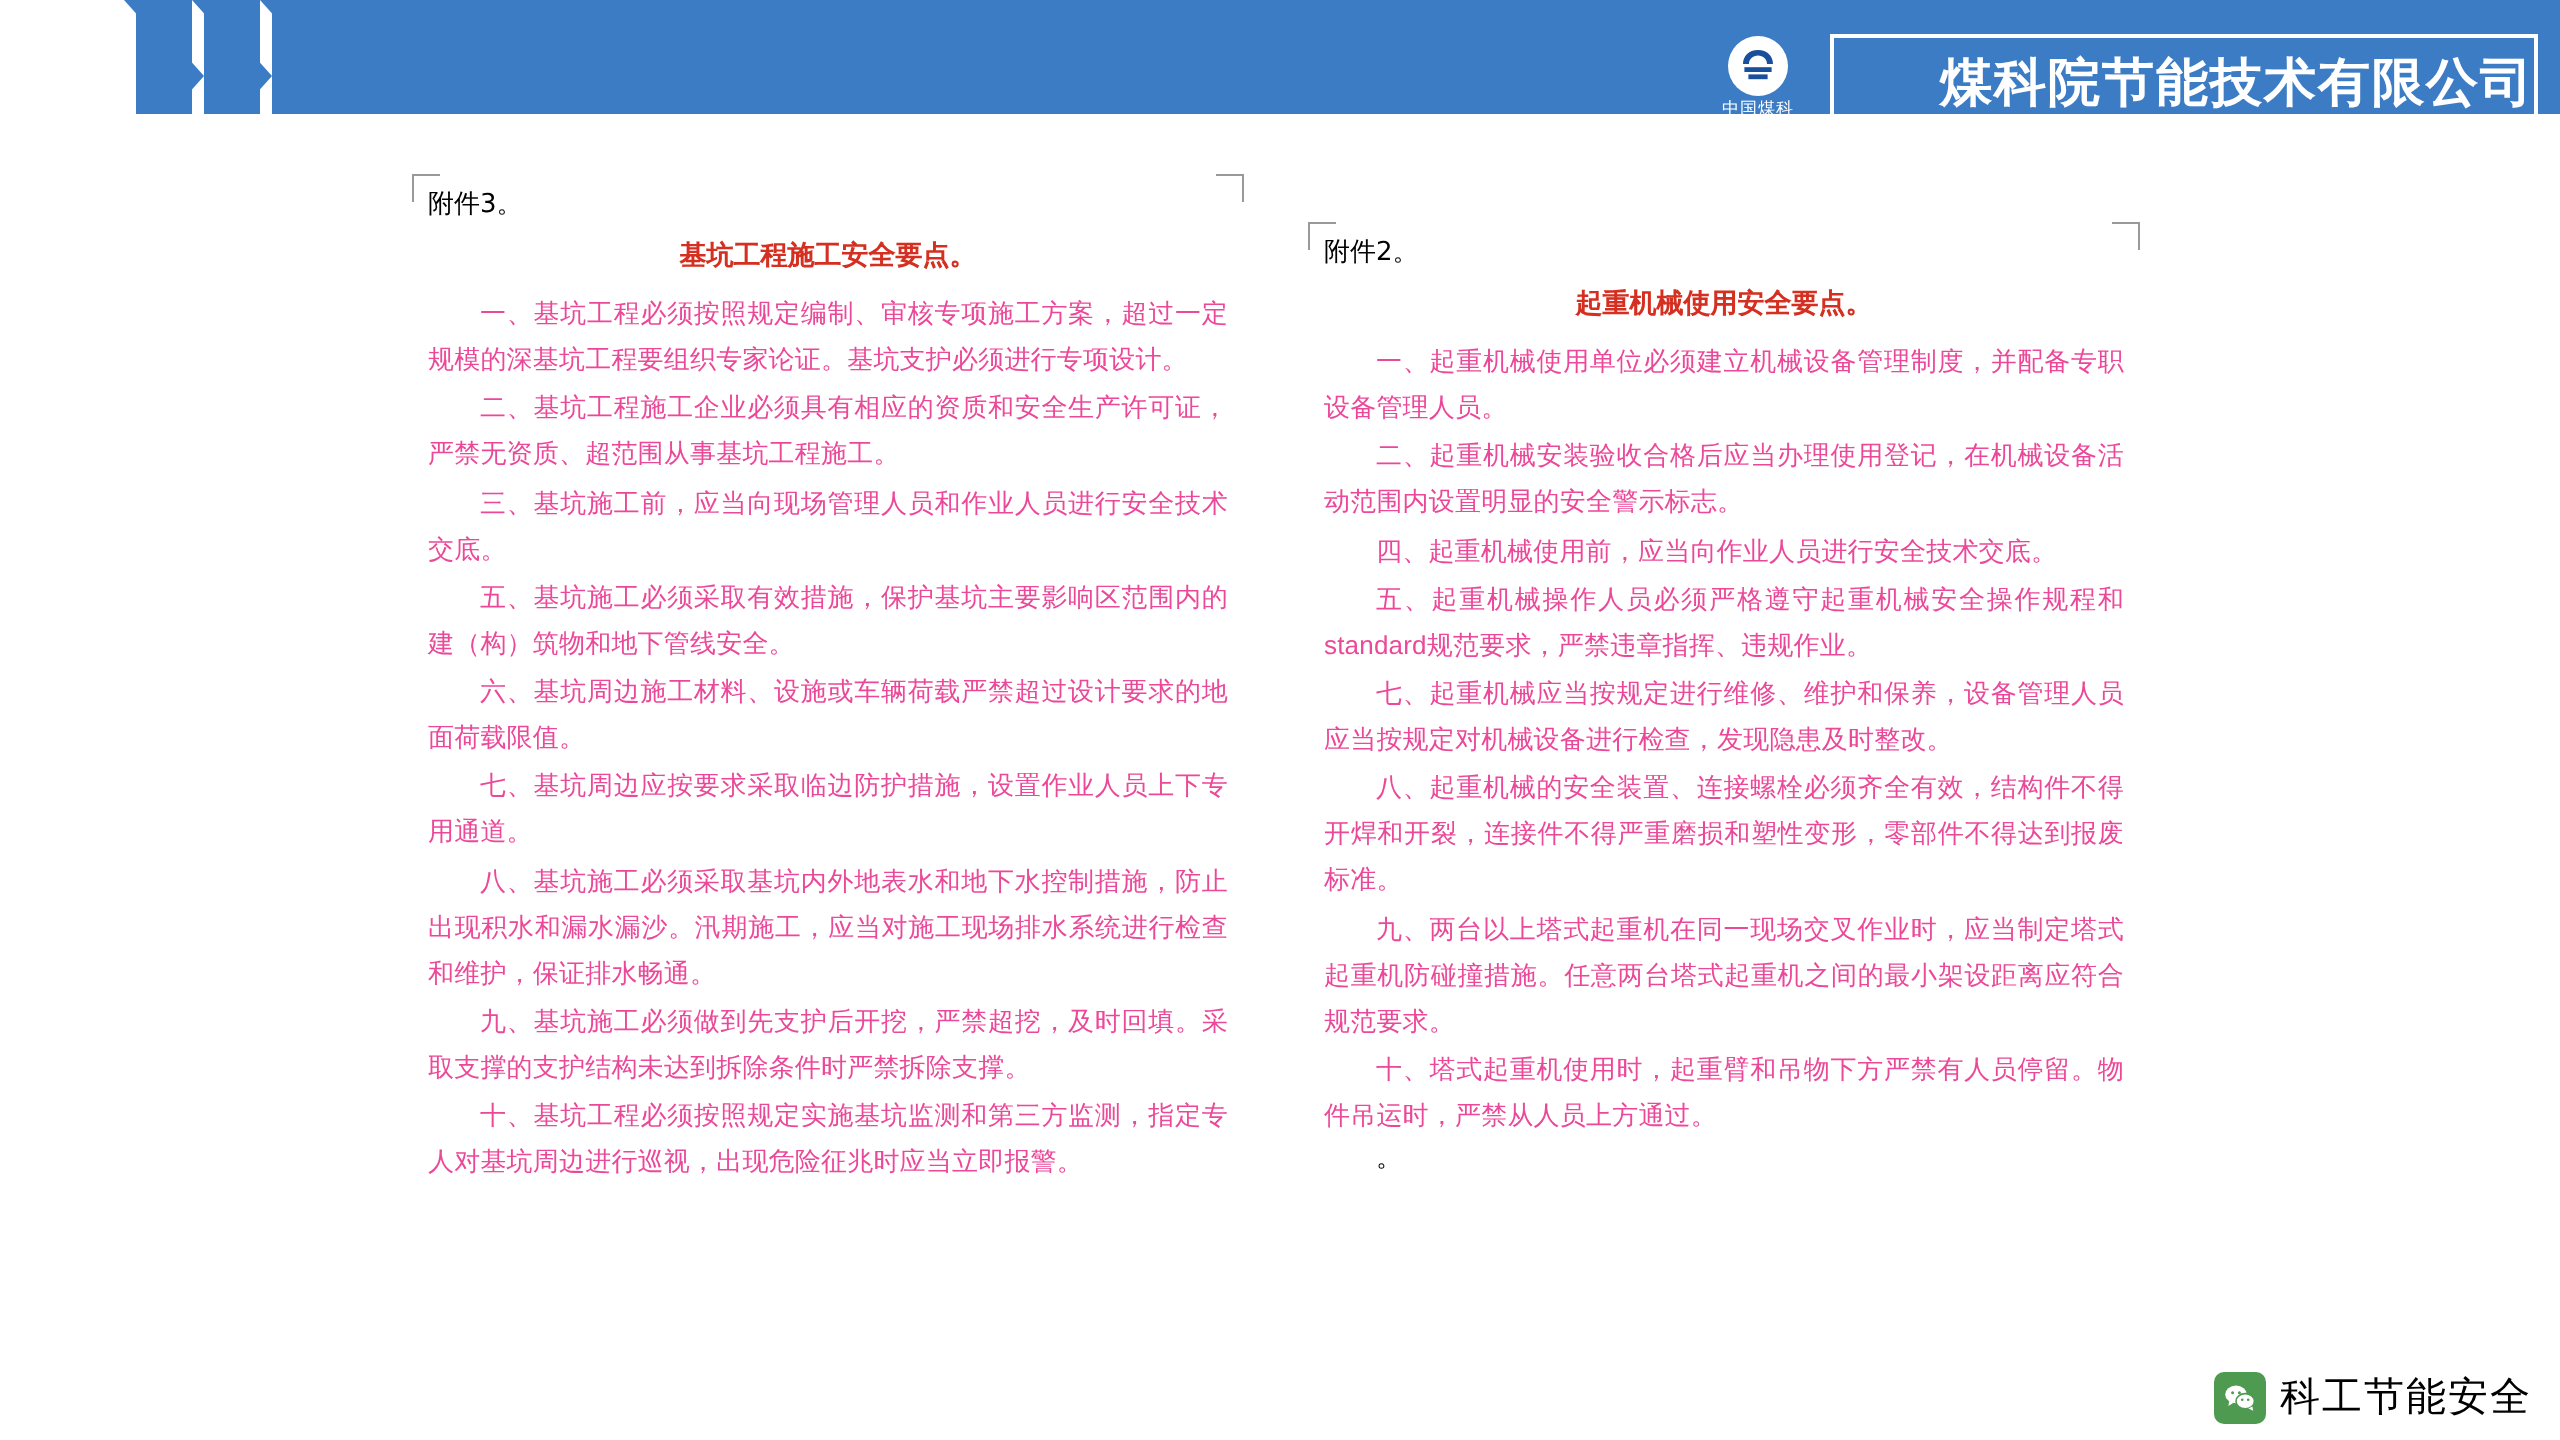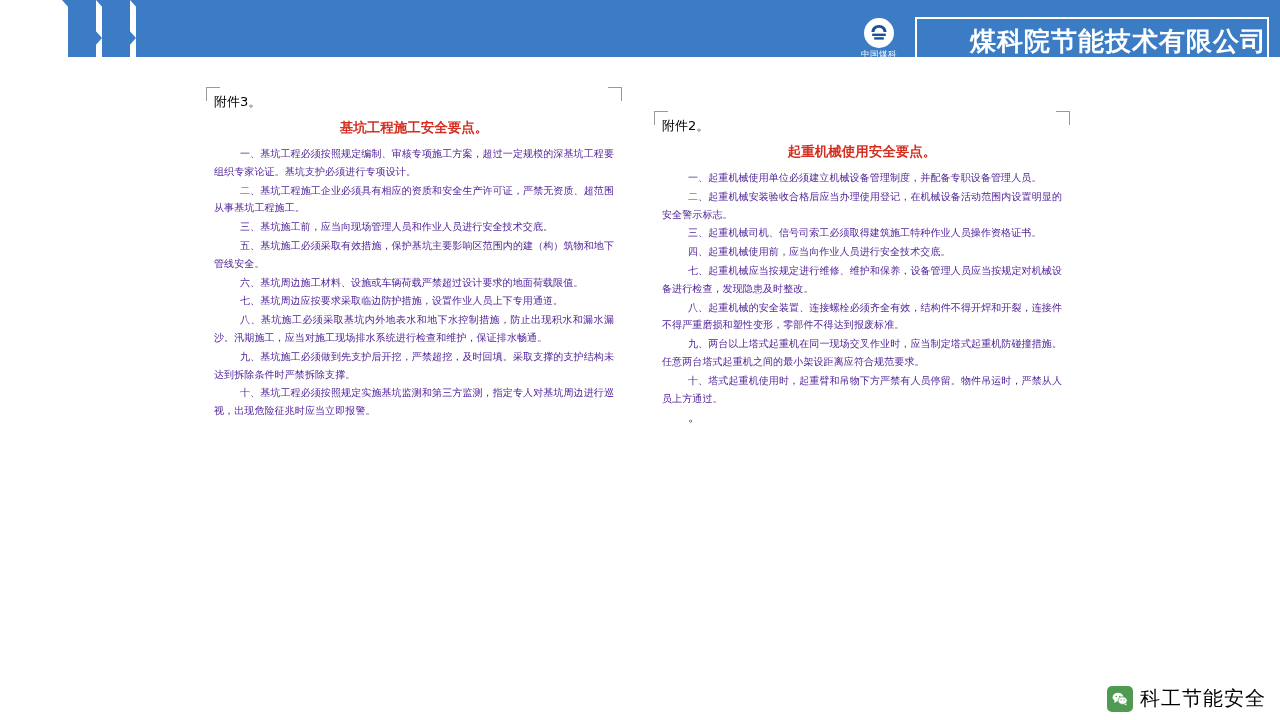--- a/index.html
+++ b/index.html
@@ -148,22 +148,22 @@
   .doc-title {
     text-align: center;
     color: #d42f20;
     font-weight: bold;
     font-size: 13.5px;
     font-family: "DejaVu Sans", sans-serif;
     margin: 2px 0 8px 0;
   }
   .para {
     font-family: Liberation Sans, sans-serif;
-    font-size: 10px;
-    color: #4c1d95;
+    font-size: 13px;
+    color: #ec4899;
     line-height: 1.78;
     text-indent: 26px;
     text-align: justify;
     margin: 0 0 1px 0;
     letter-spacing: 0.1px;
   }
   .trailing-mark {
     font-family: "DejaVu Sans", sans-serif;
     font-size: 13px;
     color: #000;
@@ -247,22 +247,22 @@
   </div>
 
   <div class="page right">
     <div class="crop tl" style="left:16px; top:34px;"></div>
     <div class="crop tr" style="right:16px; top:34px;"></div>
     <div class="page-inner" style="top:40px;">
       <div class="attach-label">附件2。</div>
       <div class="doc-title">起重机械使用安全要点。</div>
       <p class="para">一、起重机械使用单位必须建立机械设备管理制度，并配备专职设备管理人员。</p>
       <p class="para">二、起重机械安装验收合格后应当办理使用登记，在机械设备活动范围内设置明显的安全警示标志。</p>
-      <p class="para">三、起重机械司机、信号司索工必须取得建筑施工特种作业人员操作资格证书。</p>
       <p class="para">四、起重机械使用前，应当向作业人员进行安全技术交底。</p>
+      <p class="para">五、起重机械操作人员必须严格遵守起重机械安全操作规程和standard规范要求，严禁违章指挥、违规作业。</p>
       <p class="para">七、起重机械应当按规定进行维修、维护和保养，设备管理人员应当按规定对机械设备进行检查，发现隐患及时整改。</p>
       <p class="para">八、起重机械的安全装置、连接螺栓必须齐全有效，结构件不得开焊和开裂，连接件不得严重磨损和塑性变形，零部件不得达到报废标准。</p>
       <p class="para">九、两台以上塔式起重机在同一现场交叉作业时，应当制定塔式起重机防碰撞措施。任意两台塔式起重机之间的最小架设距离应符合规范要求。</p>
       <p class="para">十、塔式起重机使用时，起重臂和吊物下方严禁有人员停留。物件吊运时，严禁从人员上方通过。</p>
       <div class="trailing-mark">。</div>
     </div>
   </div>
 </div>
 
 <div class="wm">

